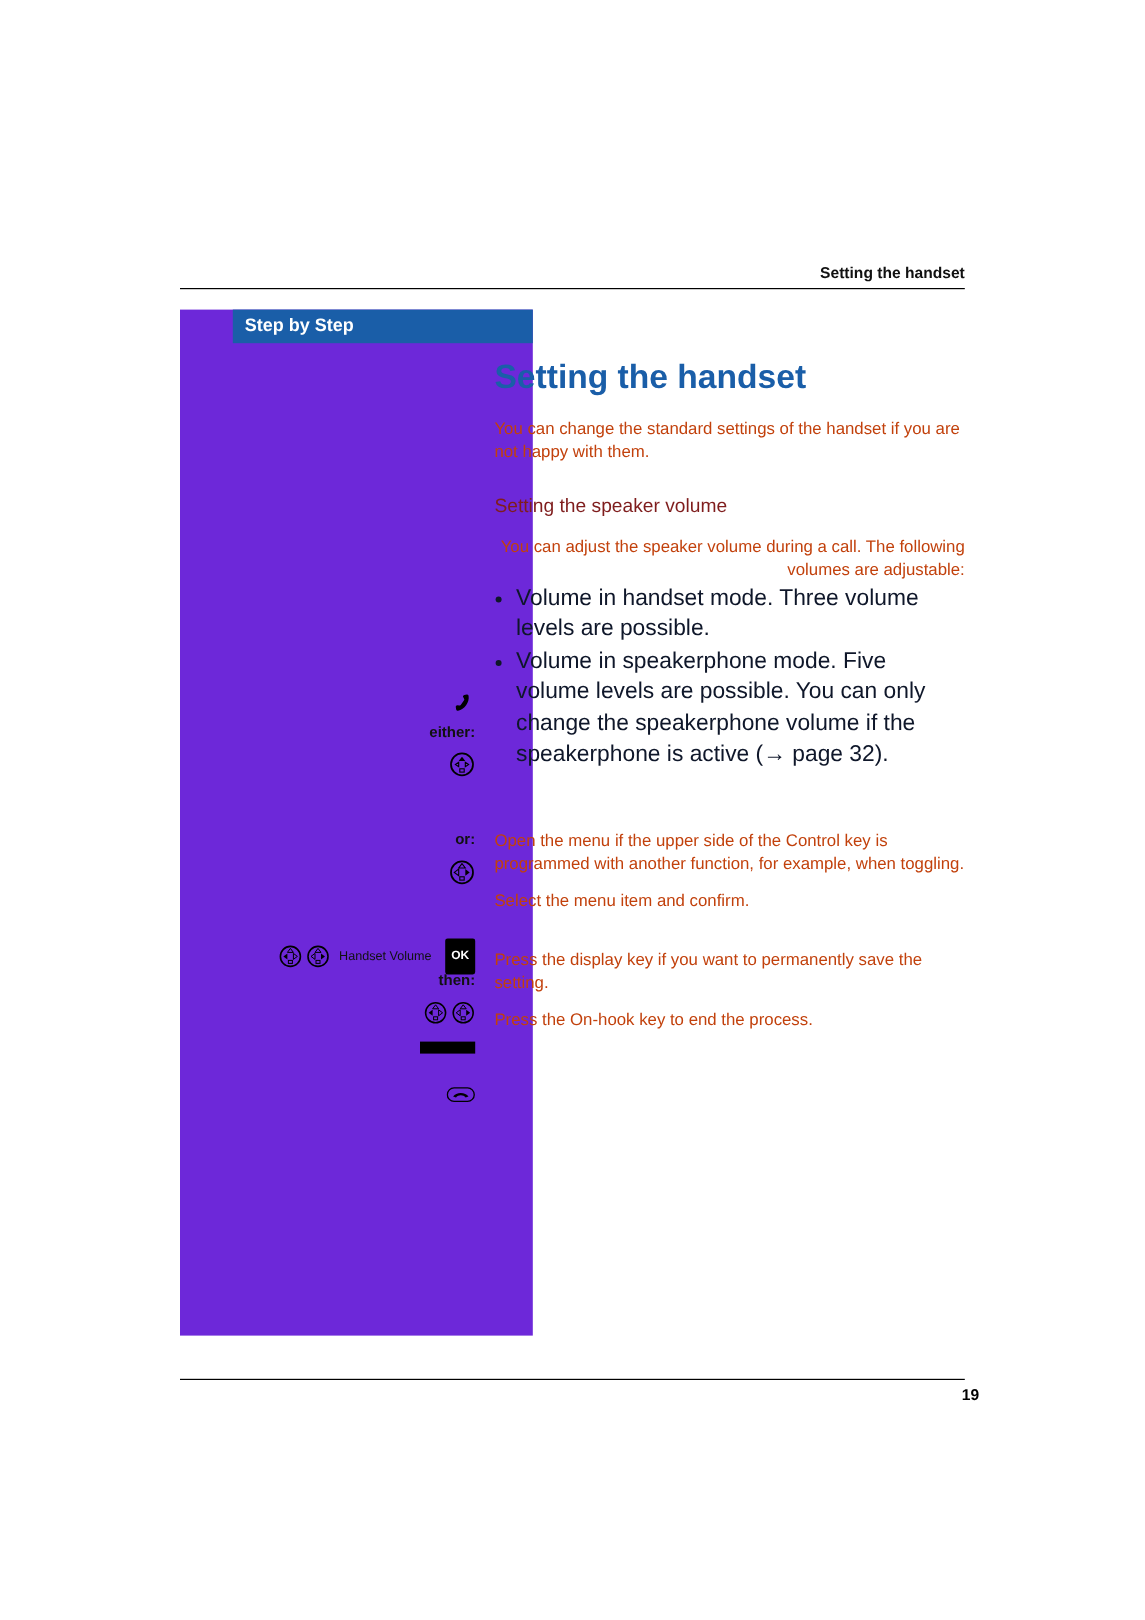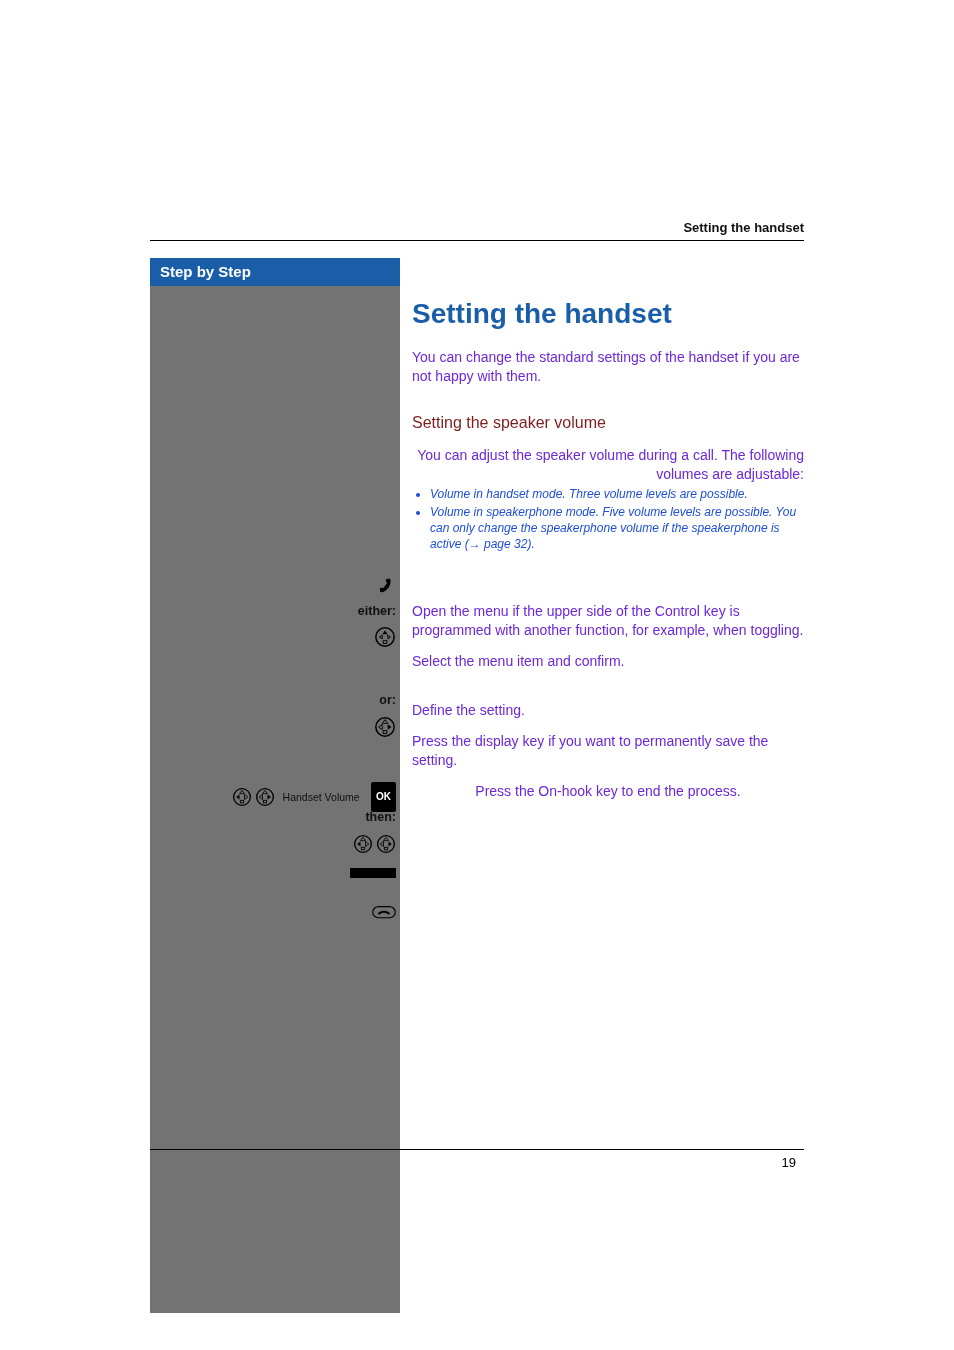--- a/index.html
+++ b/index.html
@@ -29,22 +29,23 @@
     top: 240px;
     left: 150px;
     right: 150px;
     border-top: 1px solid #000;
   }
   .sidebar {
     position: absolute;
     top: 258px;
     left: 150px;
     width: 250px;
-    height: 1055px;
-    background: #737373;
+    height: 855px;
+    background: #6d28d9;
+    padding-left: 44px;
   }
   .sidebar-header {
     background: #1a5ea8;
     color: #fff;
     font-weight: bold;
     font-size: 15px;
     padding: 5px 10px 6px 10px;
   }
   .main {
     position: absolute;
@@ -59,31 +60,30 @@
     margin: 40px 0 18px 0;
   }
   h2.subtitle {
     color: #7f1d1d;
     font-size: 16px;
     font-weight: normal;
     margin: 28px 0 14px 0;
   }
   p.body {
     font-size: 14px;
-    color: #6d28d9;
+    color: #c2410c;
     margin: 0 0 12px 0;
     line-height: 1.35;
   }
   ul.body {
-    font-size: 12px;
-    color: #1d4ed8;
+    font-size: 19px;
+    color: #0f172a;
     margin: 0 0 12px 0;
     padding-left: 18px;
     line-height: 1.35;
-    font-style: italic;
   }
   ul.body li { margin-bottom: 2px; }
   .arrow { font-family: Arial, sans-serif; }
   
   .side-item {
     position: absolute;
     left: 150px;
     width: 246px;
     text-align: right;
     font-size: 12px;
@@ -116,23 +116,23 @@
   }
   .side-item .menu-label {
     font-size: 10.5px;
     font-weight: normal;
     vertical-align: middle;
     margin: 0 4px;
   }
   .page-number {
     position: absolute;
     bottom: 180px;
-    right: 158px;
+    right: 138px;
     font-size: 13px;
-    font-weight: normal;
+    font-weight: bold;
   }
   .page-number-rule {
     position: absolute;
     bottom: 200px;
     left: 150px;
     right: 150px;
     border-top: 1px solid #000;
   }
 </style>
 </head>
@@ -165,23 +165,22 @@
 
 
     <div style="height:18px"></div>
 
     <p class="body">Open the menu if the upper side of the Control key is programmed with another function, for example, when toggling.</p>
 
     <p class="body" style="margin-top:4px;">Select the menu item and confirm.</p>
 
     <div style="height:18px"></div>
 
-    <p class="body">Define the setting.</p>
     <p class="body">Press the display key if you want to permanently save the setting.</p>
-    <p class="body" style="margin-top:4px;text-align:center;">Press the On-hook key to end the process.</p>
+    <p class="body" style="margin-top:4px;">Press the On-hook key to end the process.</p>
   </div>
 
   <div class="side-item" style="top:578px;">
     <svg width="18" height="18" viewBox="0 0 24 24">
         <path fill="#000" d="M6 2c-1 0-2 1-2 2 0 8 8 16 16 16 1 0 2-1 2-2v-3c0-1-1-2-2-2l-3 1c-1 0-1 0-2-1l-4-4c-1-1-1-1-1-2l1-3c0-1-1-2-2-2H6z" transform="scale(0.9) rotate(-100 12 12)"></path>
       </svg>
   </div>
 
   <div class="side-item" style="top:604px;">
     <span class="lbl">either:</span>

